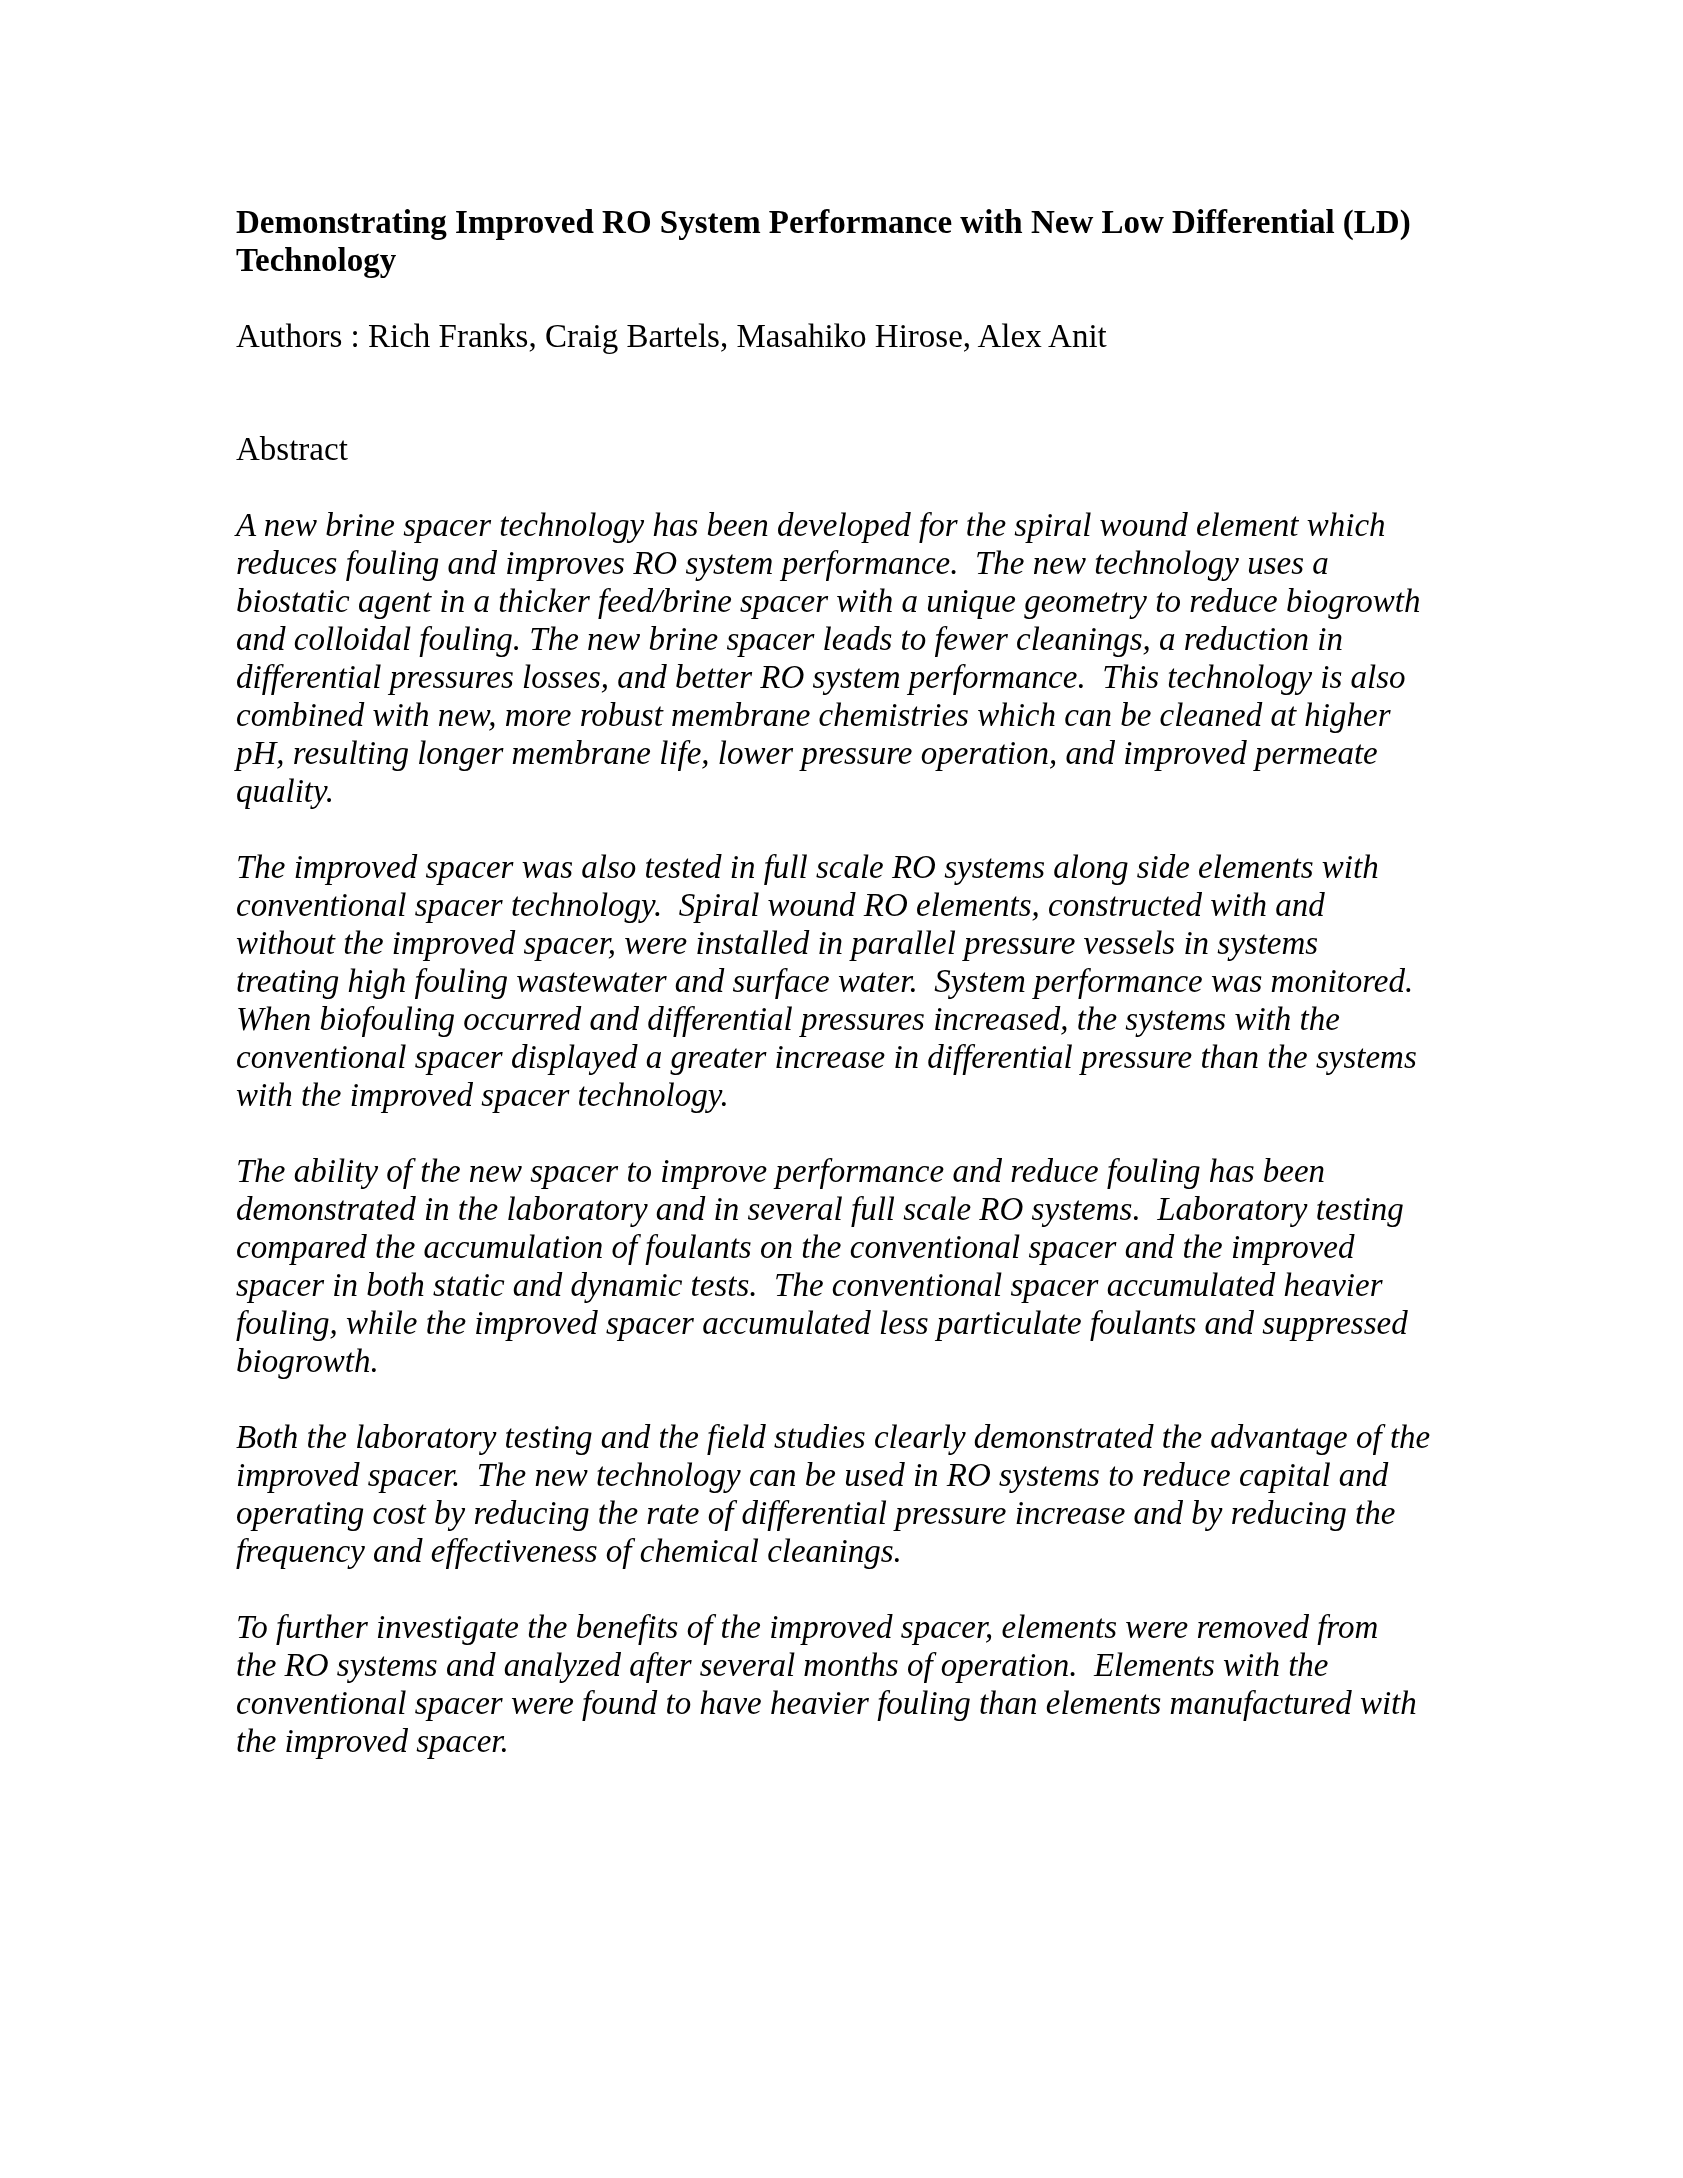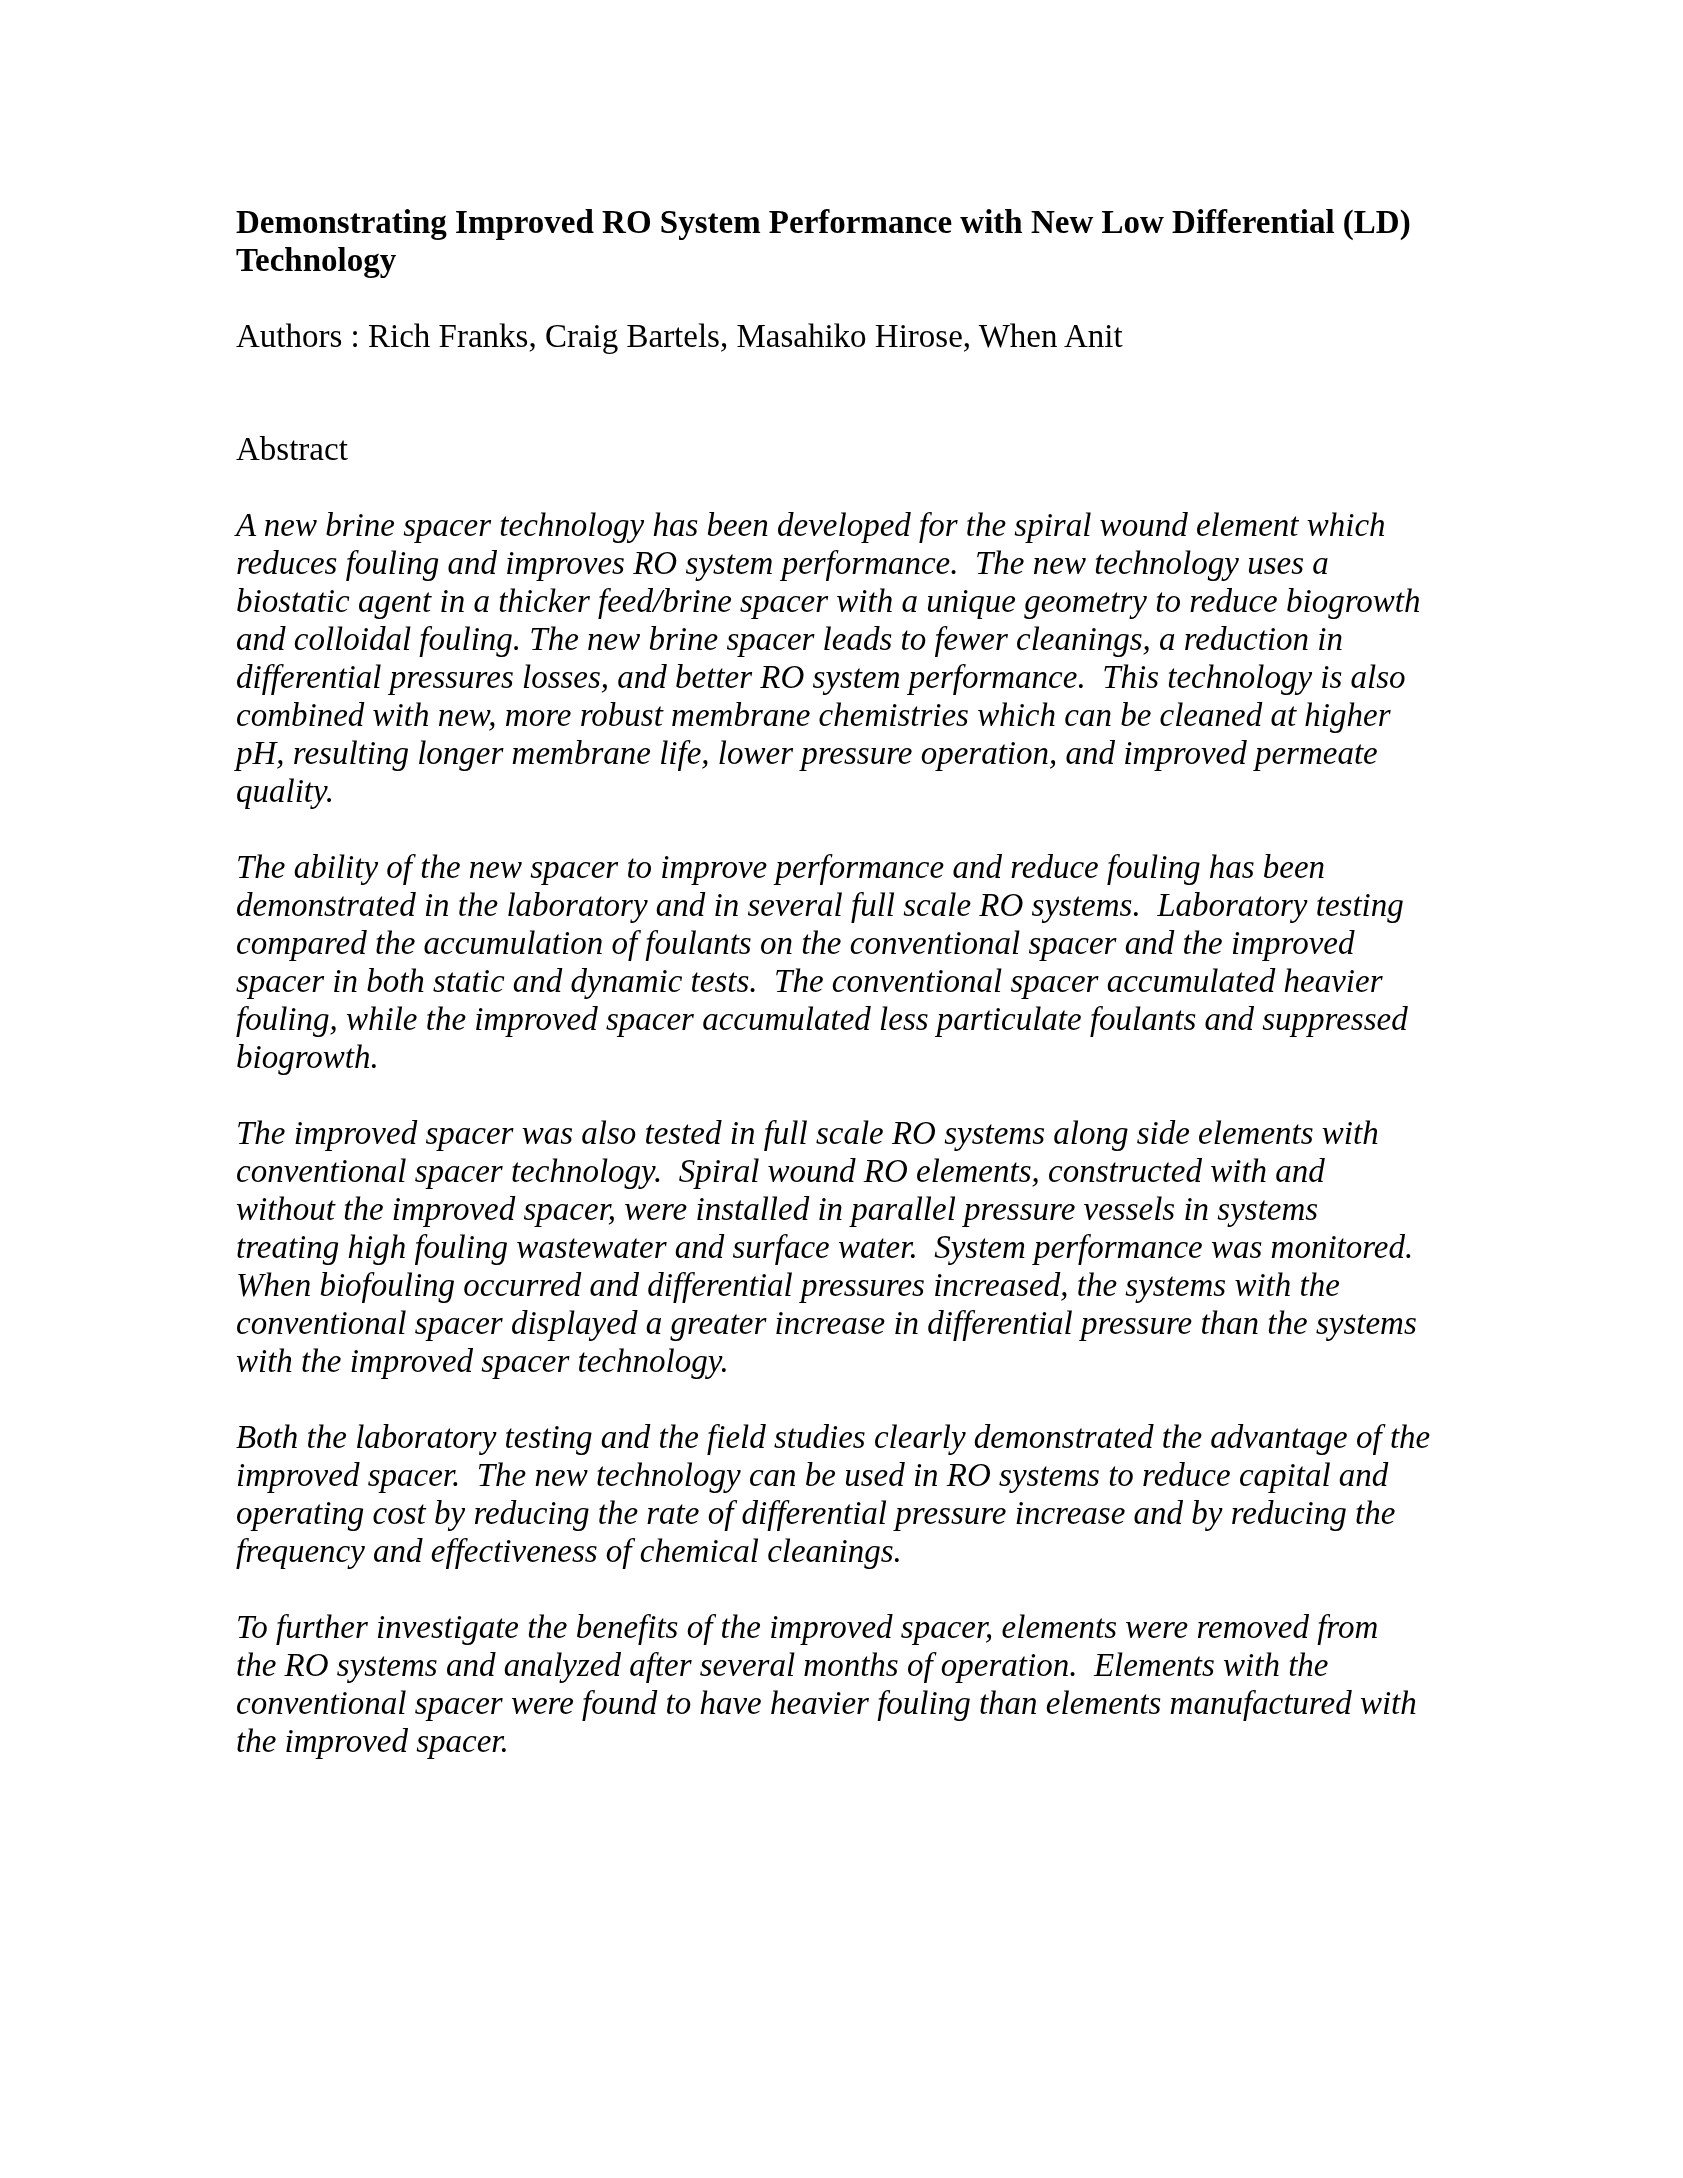--- a/index.html
+++ b/index.html
@@ -46,47 +46,47 @@
   }
 </style>
 </head>
 <body>
 
 <div class="page">
   <div class="content">
     <h1 class="paper-title">Demonstrating Improved RO System Performance with New Low Differential (LD)
 Technology</h1>
 
-    <p class="authors-line">Authors : Rich Franks, Craig Bartels, Masahiko Hirose, When Anit</p>
+    <p class="authors-line">Authors : Rich Franks, Craig Bartels, Masahiko Hirose, Alex Anit</p>
 
     <h2 class="abstract-heading">Abstract</h2>
 
     <p class="body-paragraph">A new brine spacer technology has been developed for the spiral wound element which
 reduces fouling and improves RO system performance.  The new technology uses a
 biostatic agent in a thicker feed/brine spacer with a unique geometry to reduce biogrowth
 and colloidal fouling. The new brine spacer leads to fewer cleanings, a reduction in
 differential pressures losses, and better RO system performance.  This technology is also
 combined with new, more robust membrane chemistries which can be cleaned at higher
 pH, resulting longer membrane life, lower pressure operation, and improved permeate
 quality.</p>
 
-    <p class="body-paragraph">The ability of the new spacer to improve performance and reduce fouling has been
-demonstrated in the laboratory and in several full scale RO systems.  Laboratory testing
-compared the accumulation of foulants on the conventional spacer and the improved
-spacer in both static and dynamic tests.  The conventional spacer accumulated heavier
-fouling, while the improved spacer accumulated less particulate foulants and suppressed
-biogrowth.</p>
-
     <p class="body-paragraph">The improved spacer was also tested in full scale RO systems along side elements with
 conventional spacer technology.  Spiral wound RO elements, constructed with and
 without the improved spacer, were installed in parallel pressure vessels in systems
 treating high fouling wastewater and surface water.  System performance was monitored.
 When biofouling occurred and differential pressures increased, the systems with the
 conventional spacer displayed a greater increase in differential pressure than the systems
 with the improved spacer technology.</p>
+
+    <p class="body-paragraph">The ability of the new spacer to improve performance and reduce fouling has been
+demonstrated in the laboratory and in several full scale RO systems.  Laboratory testing
+compared the accumulation of foulants on the conventional spacer and the improved
+spacer in both static and dynamic tests.  The conventional spacer accumulated heavier
+fouling, while the improved spacer accumulated less particulate foulants and suppressed
+biogrowth.</p>
 
     <p class="body-paragraph">Both the laboratory testing and the field studies clearly demonstrated the advantage of the
 improved spacer.  The new technology can be used in RO systems to reduce capital and
 operating cost by reducing the rate of differential pressure increase and by reducing the
 frequency and effectiveness of chemical cleanings.</p>
 
     <p class="body-paragraph">To further investigate the benefits of the improved spacer, elements were removed from
 the RO systems and analyzed after several months of operation.  Elements with the
 conventional spacer were found to have heavier fouling than elements manufactured with
 the improved spacer.</p>

